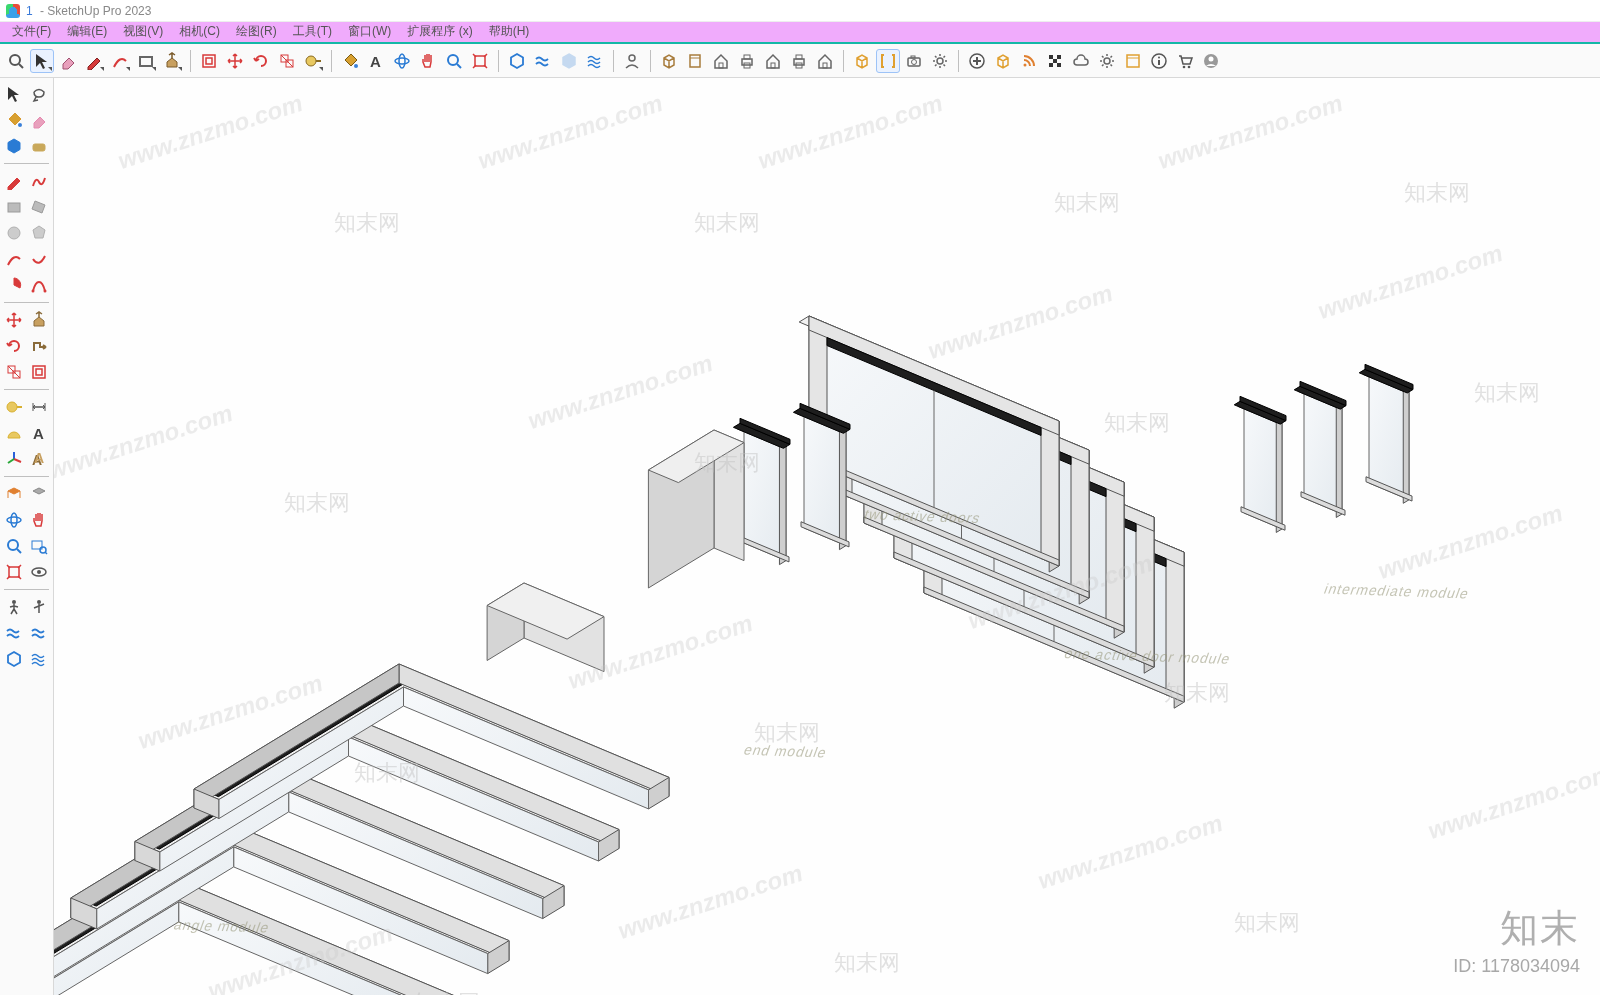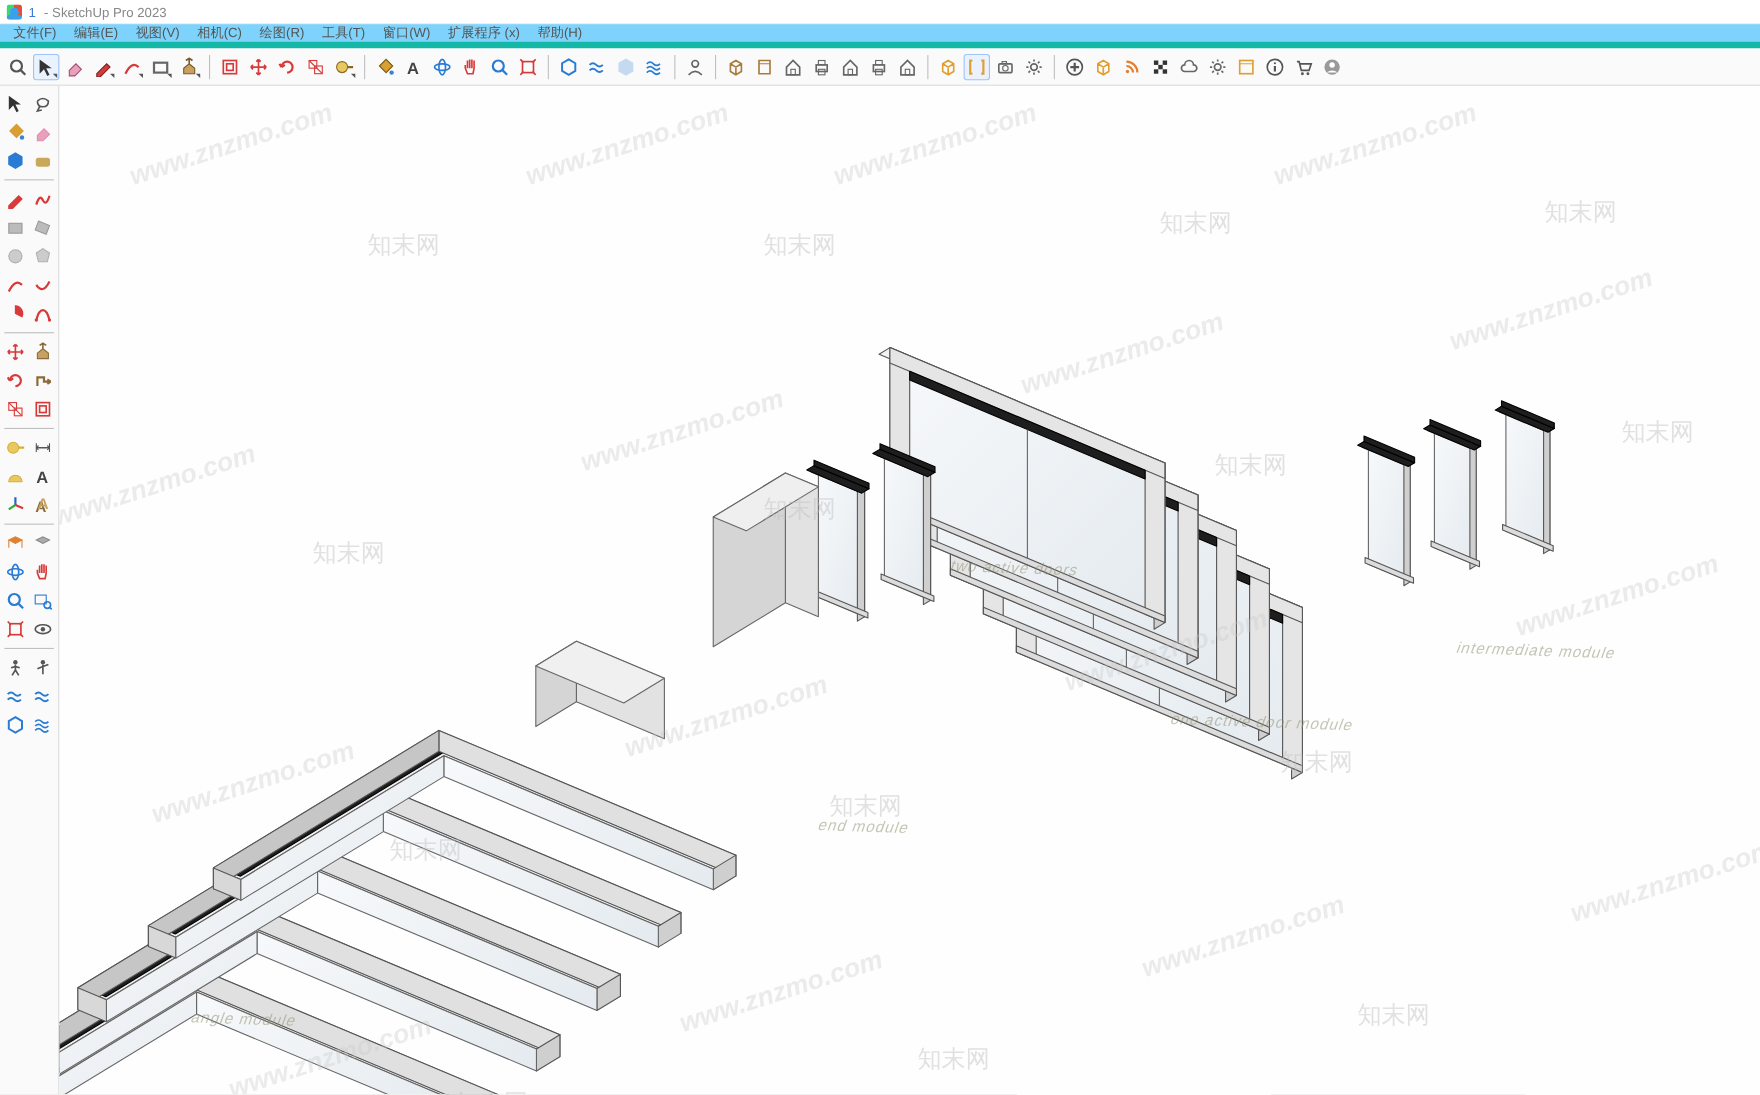--- a/index.html
+++ b/index.html
@@ -29,23 +29,23 @@
   .titlebar .app-logo {
     width: 14px; height: 14px; margin-right: 6px;
     background:
       radial-gradient(circle at 50% 50%, #3aa0e8 0 40%, transparent 41%),
       conic-gradient(#e84d3a 0 120deg, #3aa0e8 120deg 240deg, #3ad86f 240deg 360deg);
     border-radius: 3px;
   }
   .titlebar .doc { color: var(--title-blue); margin-right: 4px; }
   
   .menubar {
-    height: 22px; background: #7dd3fc; display: flex; align-items: center;
+    height: 22px; background: #f0abfc; display: flex; align-items: flex-end;
     padding: 0 4px; font-size: 12px; color: var(--menu-grey);
-    border-bottom: 6px solid #14b8a6;
+    border-bottom: 2px solid #14b8a6;
   }
   .menubar .menu-item { padding: 2px 8px; cursor: default; }
   
   .htoolbar {
     height: 34px; background: var(--toolbar-bg);
     border-bottom: 1px solid var(--toolbar-border);
     display: flex; align-items: center; padding: 2px 4px; gap: 2px;
   }
   .tbtn {
     width: var(--icon-size); height: var(--icon-size);
@@ -879,13 +879,17 @@
       <div class="wm cn" style="left: 640px; top: 370px;">知末网</div>
       <div class="wm cn" style="left: 1050px; top: 330px;">知末网</div>
       <div class="wm cn" style="left: 1420px; top: 300px;">知末网</div>
       <div class="wm cn" style="left: 300px; top: 680px;">知末网</div>
       <div class="wm cn" style="left: 700px; top: 640px;">知末网</div>
       <div class="wm cn" style="left: 1110px; top: 600px;">知末网</div>
       <div class="wm cn" style="left: 360px; top: 910px;">知末网</div>
       <div class="wm cn" style="left: 780px; top: 870px;">知末网</div>
       <div class="wm cn" style="left: 1180px; top: 830px;">知末网</div>
     </div>
+  <div class="brand">
+    <div class="b1">知末</div>
+    <div class="b2">ID: 1178034094</div>
+  </div>
 </div>
 
 </body></html>

